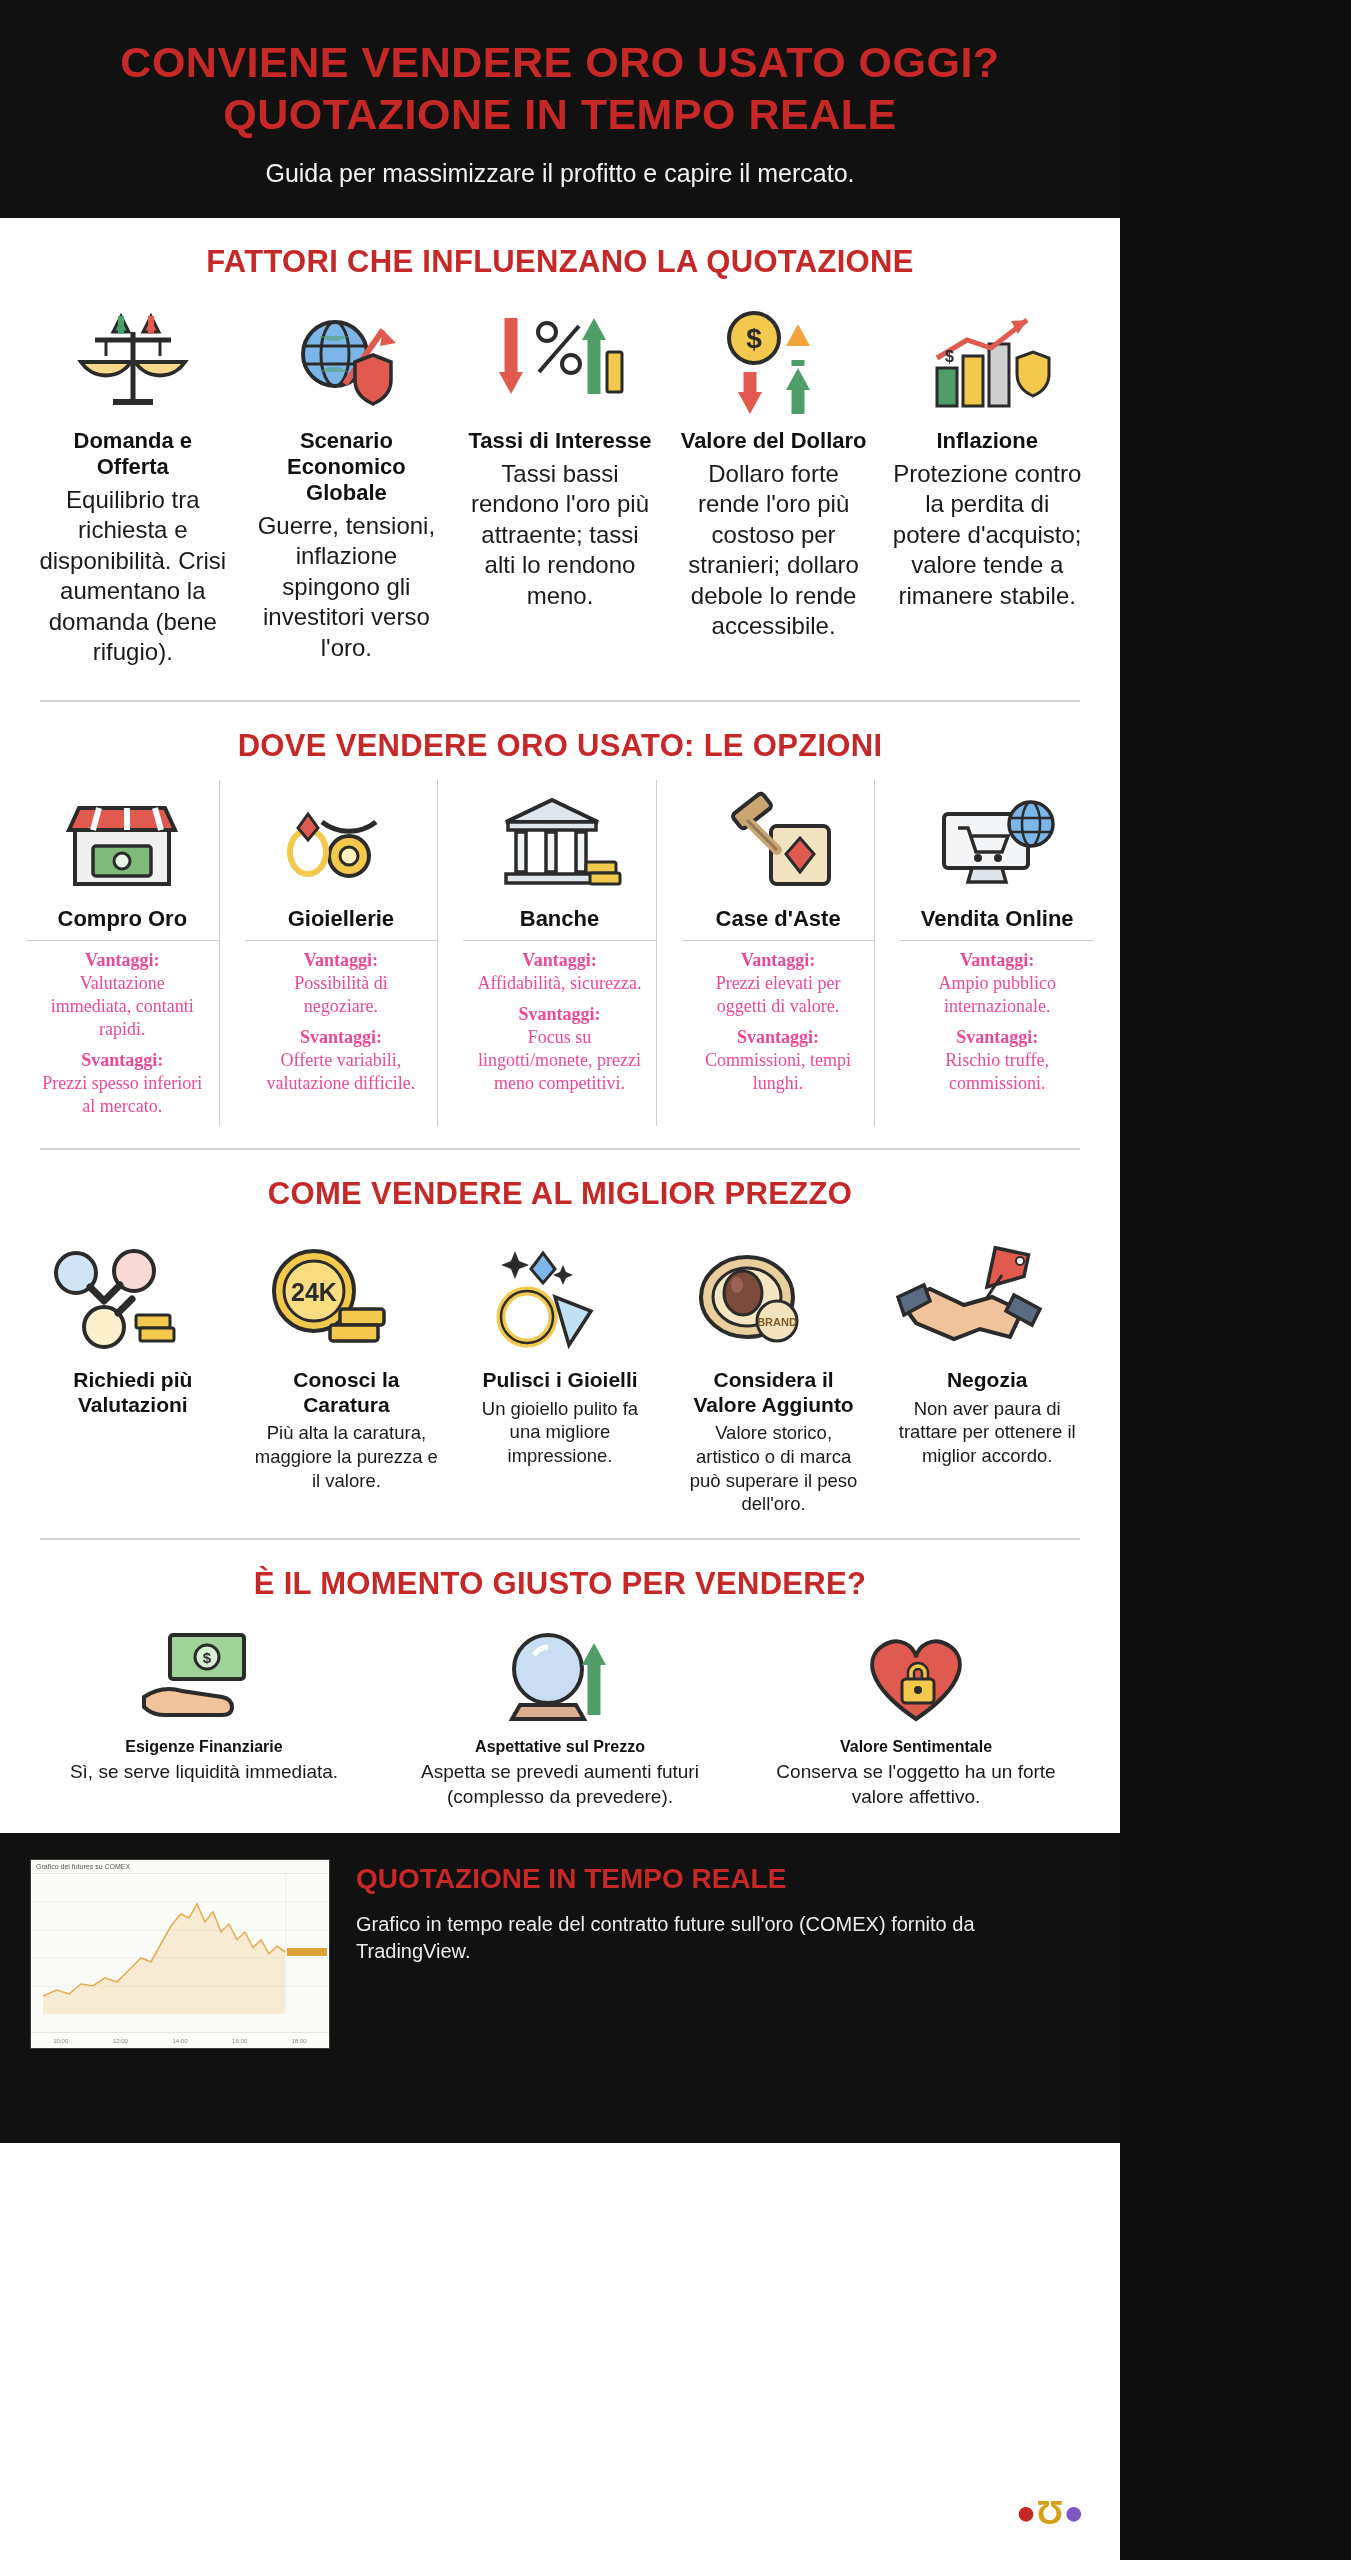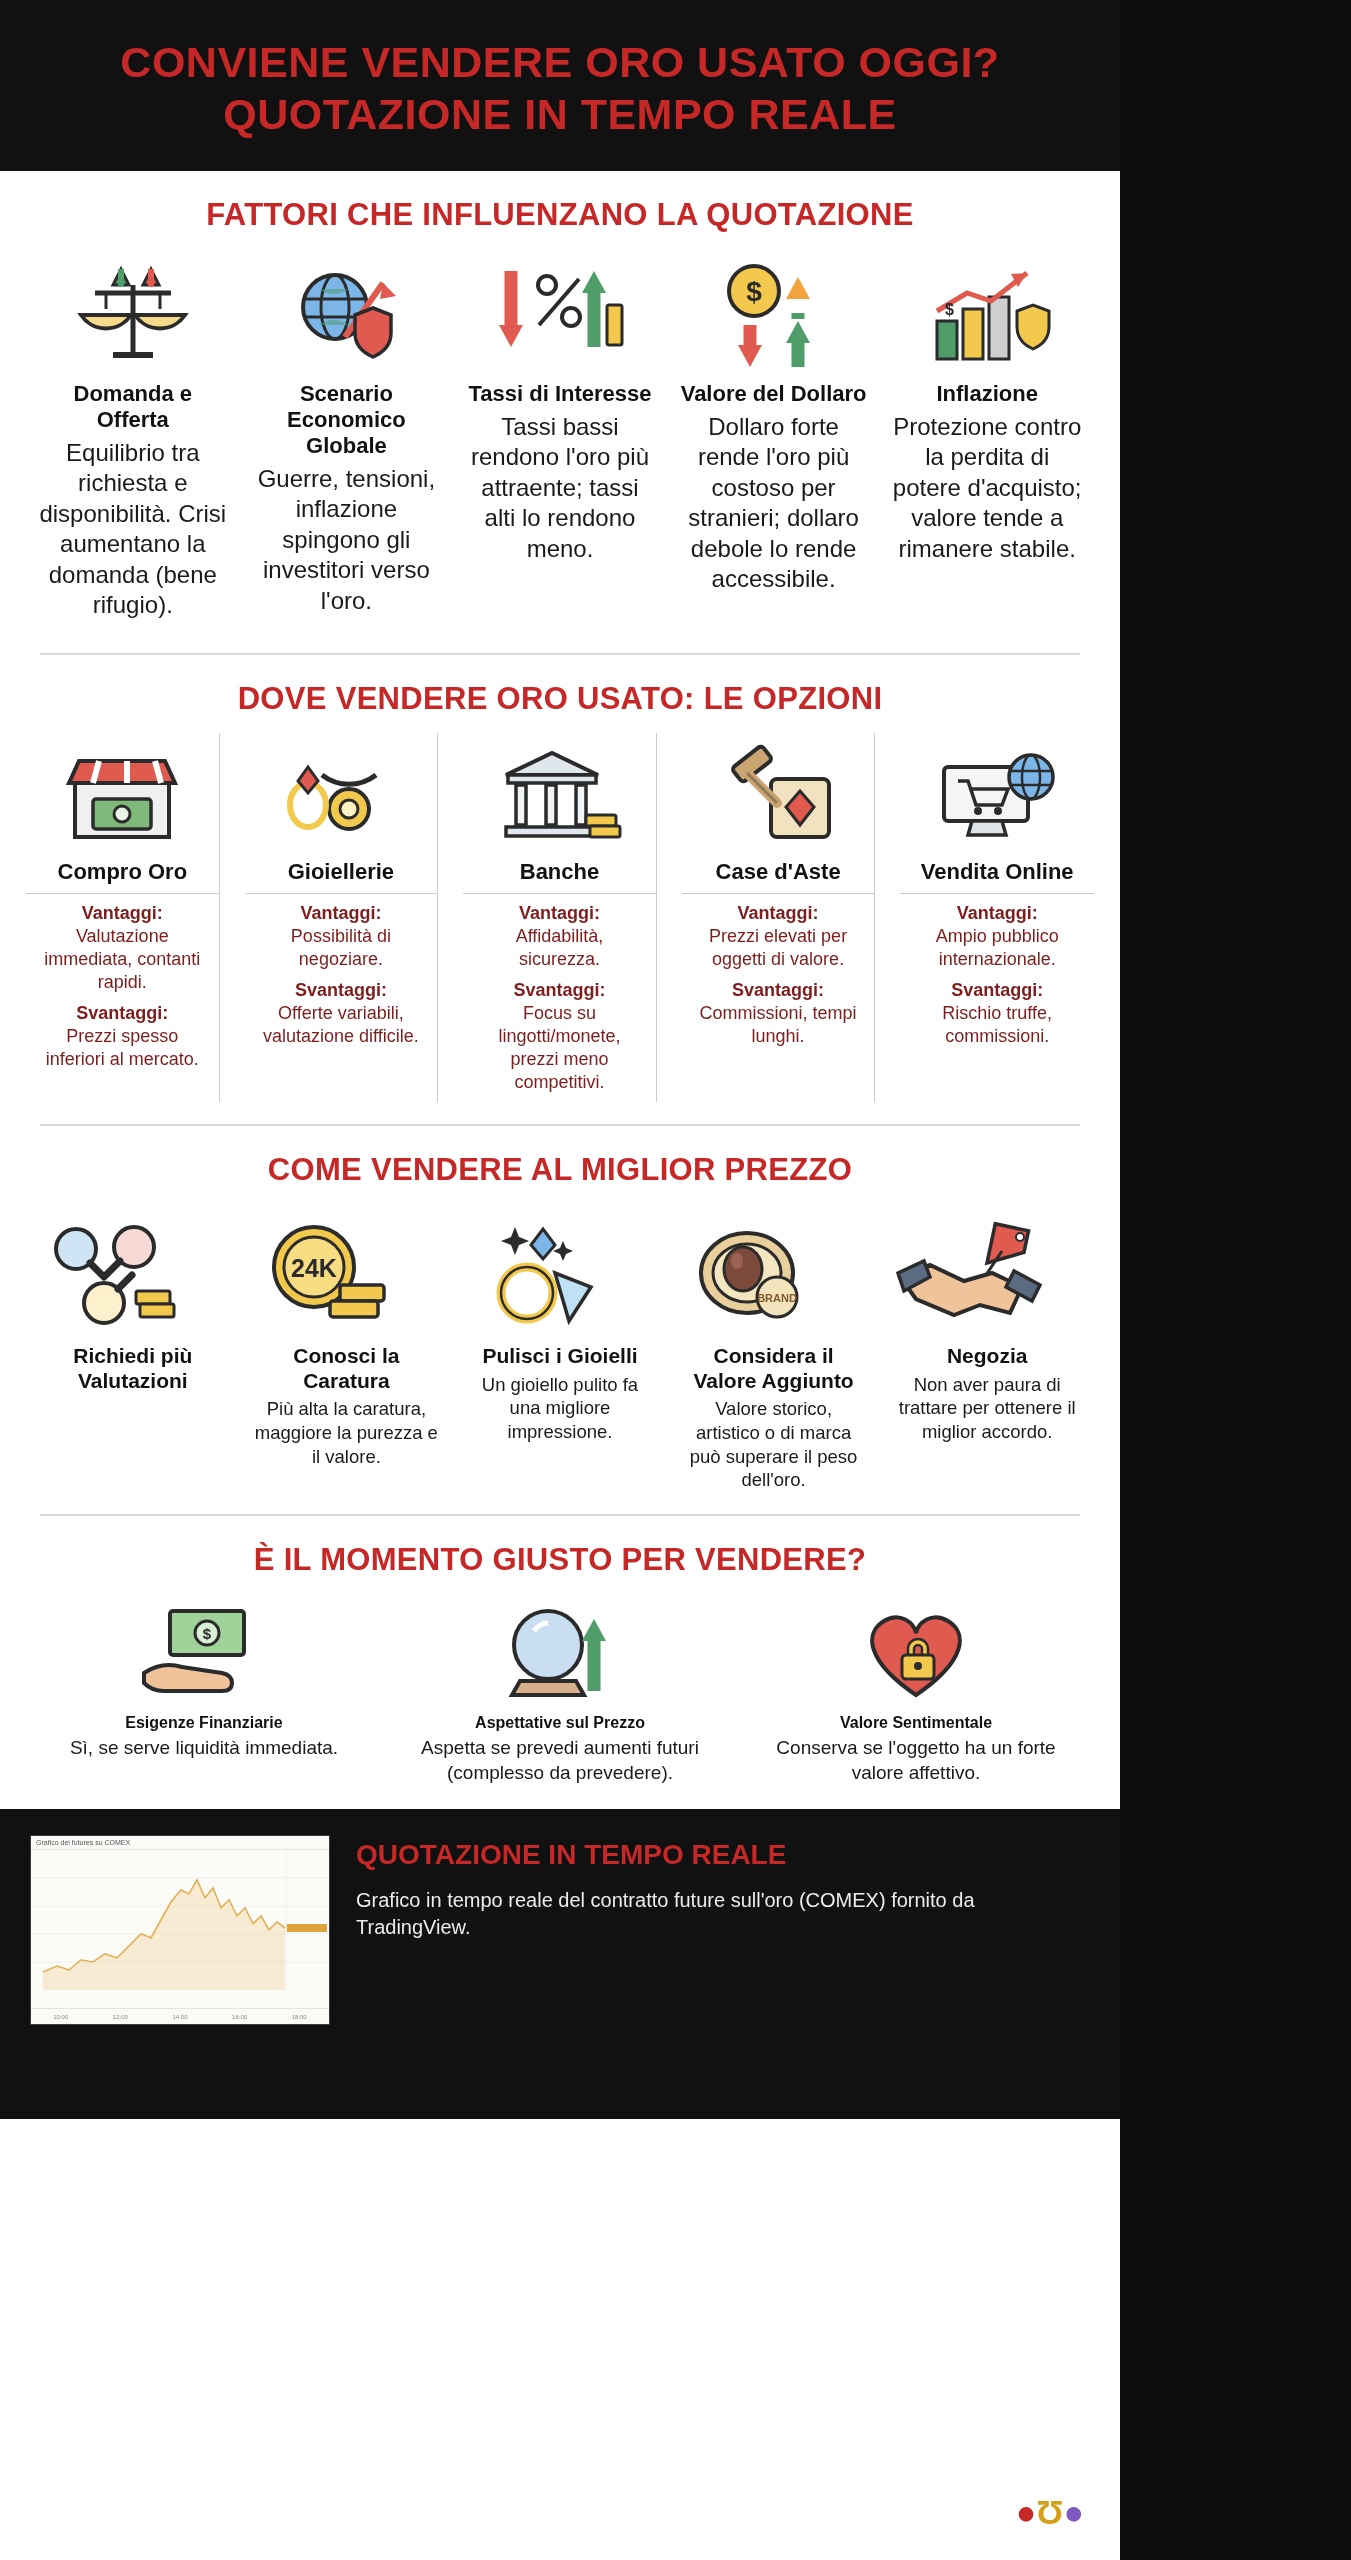--- a/index.html
+++ b/index.html
@@ -106,23 +106,24 @@
     font-weight: bold;
     color: #111;
     padding-bottom: 8px;
   }
   .opt .rule {
     border-top: 1px solid #ccc;
     margin: 0 -12px 8px -12px;
   }
   .opt p {
     font-size: 18px;
-    color: #7f1d1d;
+    color: #ec4899;
     line-height: 1.28;
     margin-bottom: 8px;
+    font-family: Liberation Serif, serif;
   }
   .opt .lbl { font-weight: bold; display: block; }
 
   
   .tips { display: grid; grid-template-columns: repeat(5, 1fr); }
   .tip { padding: 0 14px; text-align: center; }
   .tip .icon-wrap {
     height: 140px;
     display: flex;
     align-items: center;
@@ -218,20 +219,21 @@
 </head>
 <body>
 
 <div class="page">
 
   <div class="header">
     <h1>
       <span>Conviene vendere oro usato oggi?</span><br>
       <span>Quotazione in tempo reale</span>
     </h1>
+    <div class="subtitle">Guida per massimizzare il profitto e capire il mercato.</div>
   </div>
 
   <div class="section">
     <div class="section-title">Fattori che influenzano la quotazione</div>
     <div class="grid5">
 
       <div class="cell">
         <div class="icon-wrap">
           <svg width="120" height="116" viewBox="0 0 120 116">
             <path d="M60 26 L60 96" stroke="#2b2b2b" stroke-width="5"></path>

